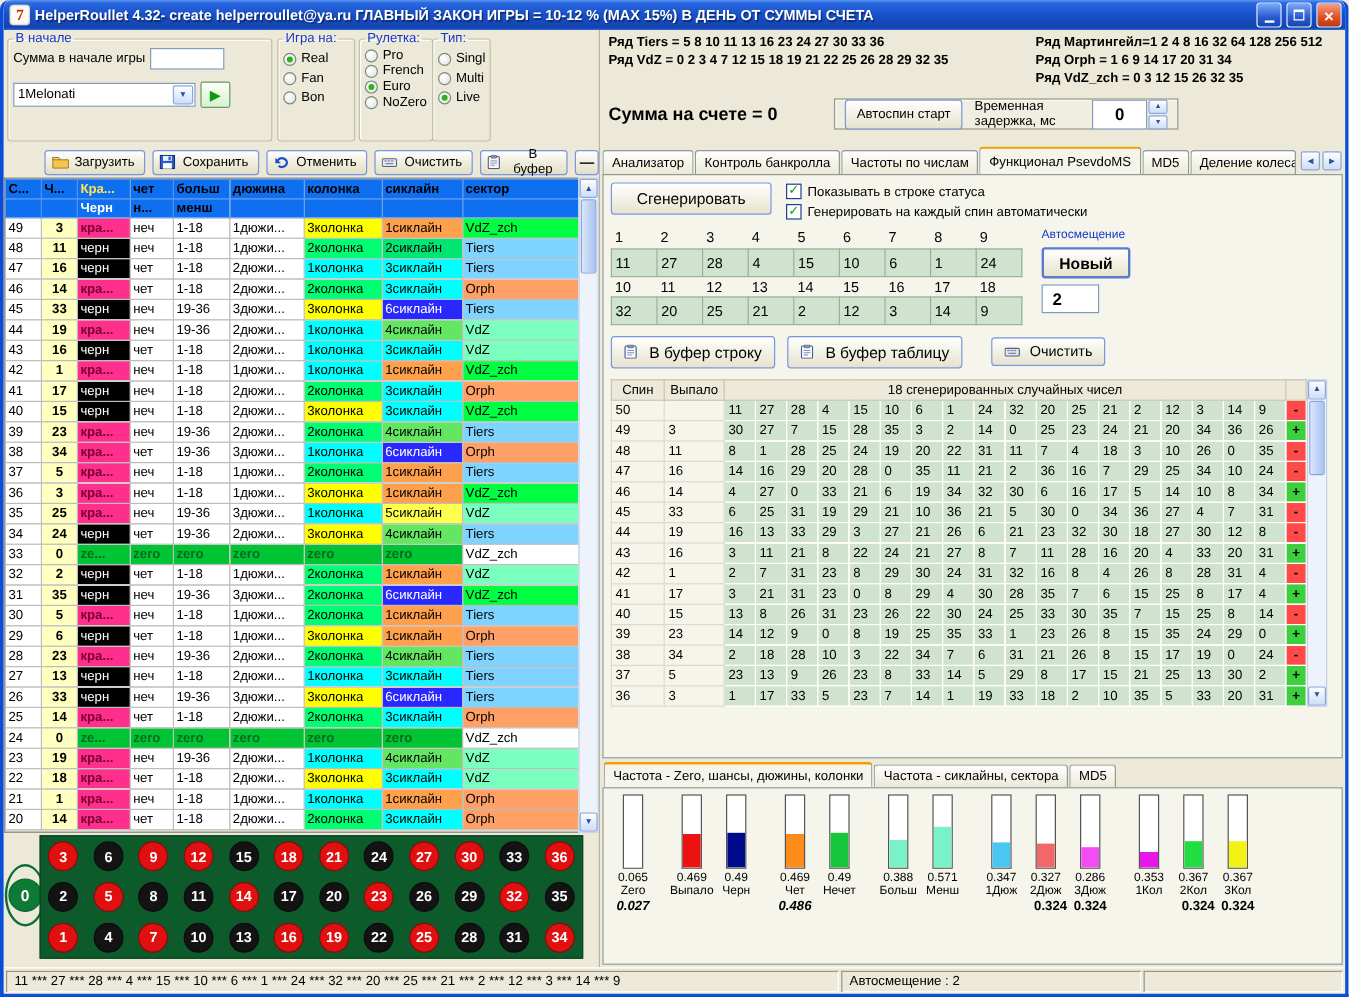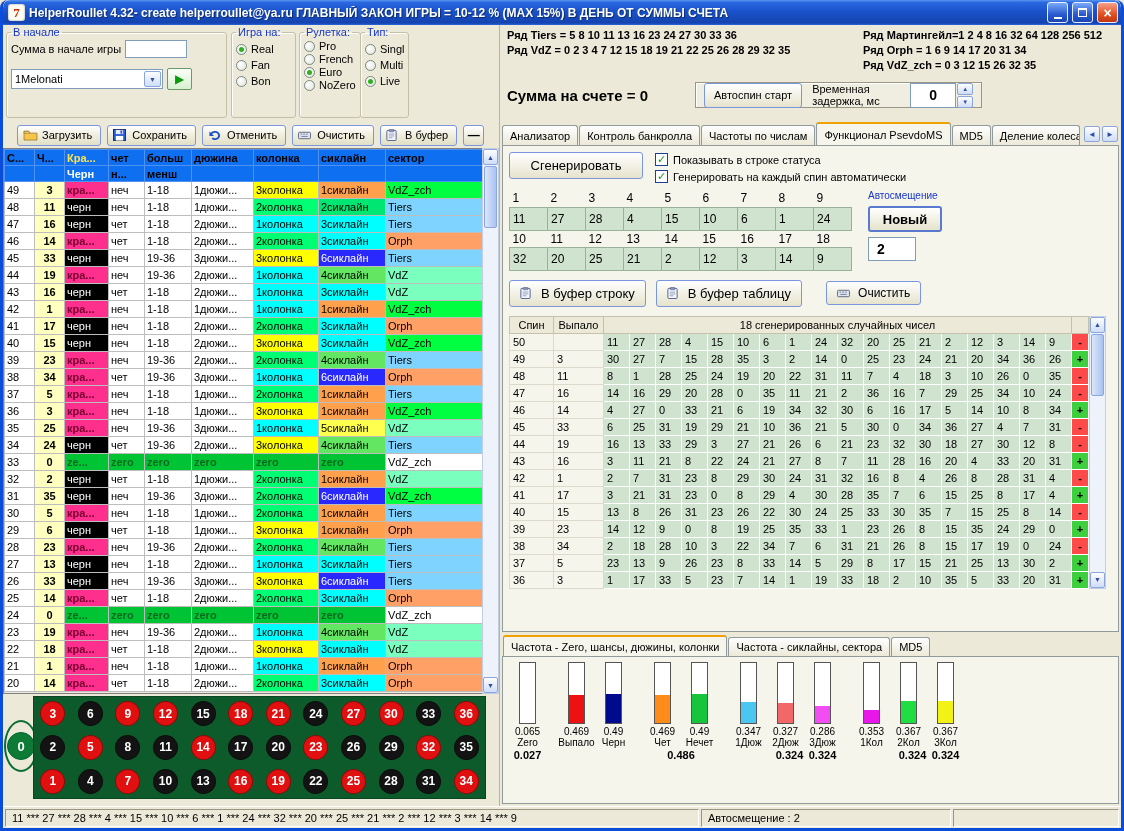--- a/index.html
+++ b/index.html
@@ -32,21 +32,21 @@
   .preset-row { display:flex; align-items:center; gap:4px; margin-top:10px; }
   .combo { width:152px; height:20px; border:1px solid #7f9db9; background:#fff; display:flex; align-items:center; }
   .combo-text { flex:1; padding-left:3px; overflow:hidden; white-space:nowrap; }
   .combo-arrow { width:17px; height:16px; margin-right:1px; border:1px solid #8aa6dd; border-radius:2px; background:linear-gradient(180deg,#fdfdfd,#cfddf8); color:#2a50a0; font-size:7px; display:flex; align-items:center; justify-content:center; }
   .play-btn { width:25px; height:22px; border:1px solid #6a9a6a; border-radius:2px; background:linear-gradient(180deg,#fbfff8,#d8f0d0); color:#0a9a0a; font-size:12px; display:flex; align-items:center; justify-content:center; }
   .radio-row { display:flex; align-items:center; gap:4px; margin:4px 0; }
   .fs-roul .radio-row { margin:1px 0; }
   .radio { width:11px; height:11px; flex:none; border-radius:50%; border:1px solid #7a8a7a; background:radial-gradient(circle at 35% 35%,#fff,#dfe3df); position:relative; }
   .radio.sel::after { content:""; position:absolute; inset:2px; border-radius:50%; background:#2fb01f; }
   
-  .toolbar-row { height:26px; flex:none; display:flex; align-items:center; gap:6px; padding-left:14px; }
+  .toolbar-row { height:26px; flex:none; display:flex; align-items:center; gap:6px; padding-left:14px;margin-left:20px; }
   .tbtn { height:21px; padding:0 8px 0 5px; display:flex; align-items:center; gap:4px; background:linear-gradient(180deg,#ffffff,#f0eddc 50%,#e2dfc6); border:1px solid #7a96df; border-radius:3px; font-size:11px; font-family:inherit; }
   .icon14 { width:15px; height:13px; display:inline-flex; align-items:center; }
   .collapse-btn { width:21px; height:21px; border:1px solid #7a96df; border-radius:3px; background:linear-gradient(180deg,#fff,#e2dfc6); font-weight:bold; font-size:12px; }
   
   .history-area { flex:1; min-height:0; display:flex; }
   .history-clip { width:480px; overflow:hidden; border:1px solid #808080; border-right:none; }
   table.history { border-collapse:collapse; table-layout:fixed; width:479px; font-size:11px; }
   table.history th { background:#0e70f0; border:1px solid #4f92ef; height:16px; font-weight:bold; overflow:hidden; white-space:nowrap; text-align:left; padding:0 2px; }
   table.history td { border:1px solid #bdbdbd; height:17px; padding:0 2px; white-space:nowrap; overflow:hidden; background:#fff; }
   .c-num { text-align:center; font-weight:bold; }
@@ -117,21 +117,21 @@
   .ftab.active { height:21px; background:#f6f5ec; border-top:2px solid #f0a000; }
   .freq-body { flex:1; border:1px solid #919b9c; margin:0 2px 2px 2px; background:#f6f5ec; display:flex; align-items:flex-start; padding:5px 0 0 8px; }
   .fgroup { display:flex; flex-direction:column; margin-right:16px; }
   .fbars { display:flex; gap:4px; }
   .fbar { width:33px; display:flex; flex-direction:column; align-items:center; }
   .bar-box { width:17px; height:62px; border:1px solid #555; background:#fff; position:relative; overflow:hidden; }
   .bar-fill { position:absolute; left:0; right:0; bottom:0; }
   .bar-val { font-size:10px; margin-top:2px; white-space:nowrap; }
   .bar-label { font-size:10px; white-space:nowrap; }
   .fsubs { display:flex; justify-content:flex-end; margin-top:1px; }
-  .fsubs.center { justify-content:center; }
+  .fsubs.center { justify-content:flex-start;font-style:italic; }
   .fsub { width:33px; text-align:center; font-weight:bold; font-size:11px; }
   
   .statusbar { height:22px; flex:none; display:flex; gap:2px; padding:2px 2px 1px 2px; border-top:1px solid #fff; }
   .sb-panel { border:1px solid; border-color:#9a9683 #fff #fff #9a9683; padding:1px 6px; white-space:nowrap; overflow:hidden; display:flex; align-items:center; }
   .sb-numbers { width:694px; flex:none; }
   .sb-offset { width:250px; flex:none; }
   .sb-rest { flex:1; }
 </style>
 </head>
 <body>
@@ -1373,20 +1373,38 @@
                 </div>
               </div>
               <div class="fsubs center">
                 <div class="fsub">0.486</div>
               </div>
             </div>
             <div class="fgroup">
               <div class="fbars">
                 <div class="fbar">
                   <div class="bar-box">
+                    <div class="bar-fill" style="height: 38.8%; background: rgb(121, 242, 199);"></div>
+                  </div>
+                  <div class="bar-val">0.388</div>
+                  <div class="bar-label">Больш</div>
+                </div>
+                <div class="fbar">
+                  <div class="bar-box">
+                    <div class="bar-fill" style="height: 57.1%; background: rgb(121, 242, 199);"></div>
+                  </div>
+                  <div class="bar-val">0.571</div>
+                  <div class="bar-label">Менш</div>
+                </div>
+              </div>
+            </div>
+            <div class="fgroup">
+              <div class="fbars">
+                <div class="fbar">
+                  <div class="bar-box">
                     <div class="bar-fill" style="height: 34.7%; background: rgb(73, 198, 242);"></div>
                   </div>
                   <div class="bar-val">0.347</div>
                   <div class="bar-label">1Дюж</div>
                 </div>
                 <div class="fbar">
                   <div class="bar-box">
                     <div class="bar-fill" style="height: 32.7%; background: rgb(242, 104, 104);"></div>
                   </div>
                   <div class="bar-val">0.327</div>

